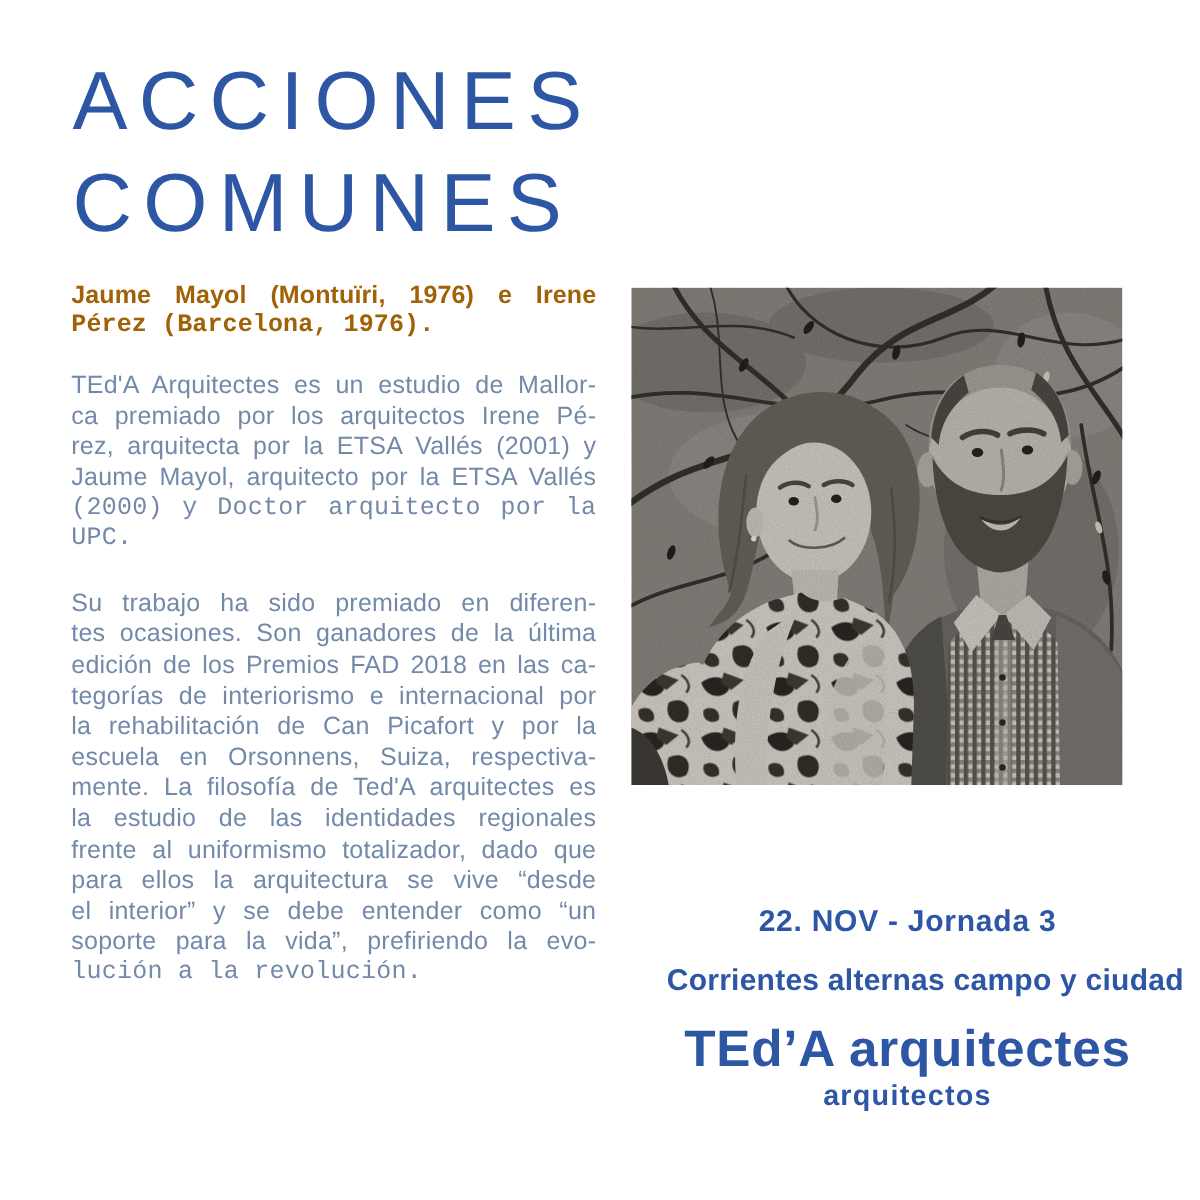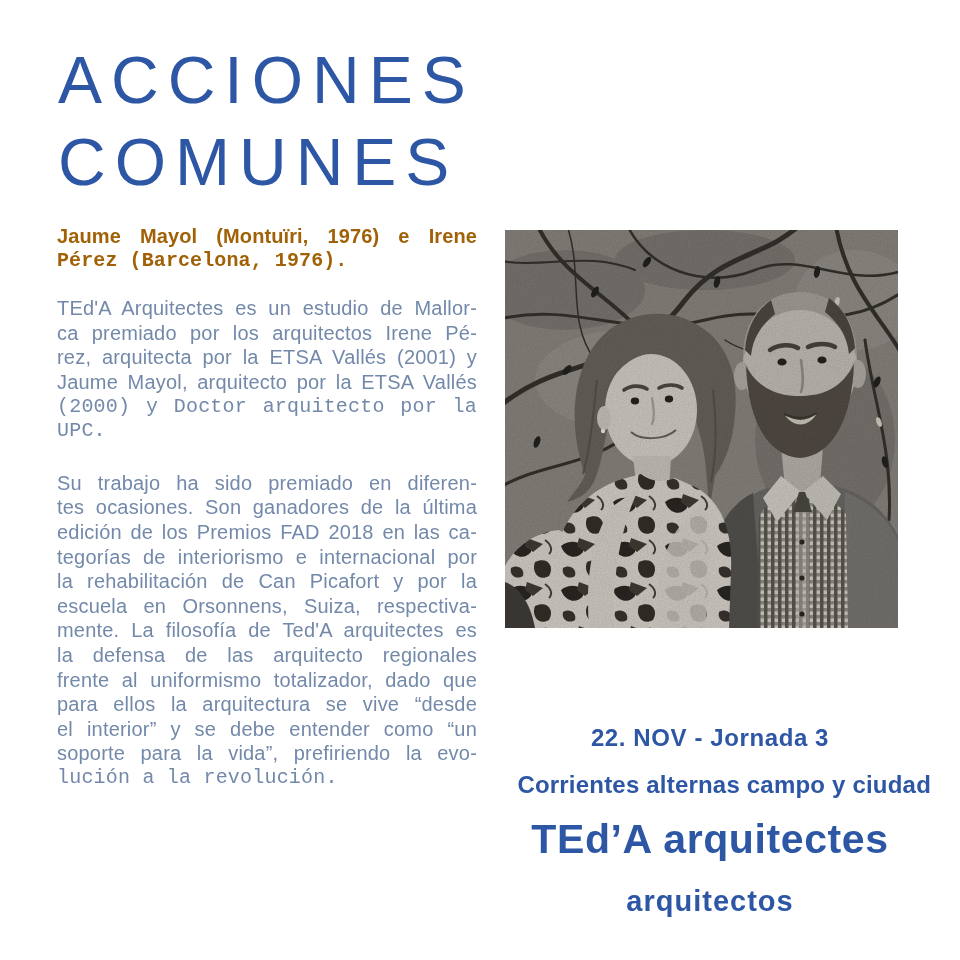--- a/index.html
+++ b/index.html
@@ -24,26 +24,26 @@
   .para.awards{margin-bottom:0;}
   .para.studio{margin-bottom:27px;}
   .para .line{text-align:justify;text-align-last:justify;}
   .para .line.last{text-align-last:left;font-family:Liberation Mono, monospace;}
   .para.intro{color:#a16207;font-weight:700;letter-spacing:0.1px;}
 
   
   .photo{position:absolute;left:505px;top:230px;width:393px;height:398px;overflow:hidden;}
 
   
-  .event{position:absolute;left:489px;top:712px;width:442px;text-align:center;
+  .event{position:absolute;left:505px;top:712px;width:442px;text-align:center;
          color:var(--accent-blue);font-weight:700;}
   .ev1{font-size:24px;margin-top:12px;letter-spacing:0.6px;white-space:nowrap;}
   .ev2{font-size:24px;margin-top:19px;letter-spacing:0.2px;white-space:nowrap;text-align:right;}
   .ev3{font-size:41px;margin-top:17px;letter-spacing:0.6px;white-space:nowrap;}
-  .ev4{font-size:29px;margin-top:22px;letter-spacing:1px;white-space:nowrap;}
+  .ev4{font-size:23px;letter-spacing:1px;white-space:nowrap;}
 </style>
 </head>
 <body>
 
 <div class="poster">
 
   <h1 class="title">
     <span class="tline">ACCIONES</span>
     <span class="tline">COMUNES</span>
   </h1>
@@ -61,21 +61,21 @@
         <div class="line last">(2000) y Doctor arquitecto por la UPC.</div>
       </div>
     <div class="para awards">
         <div class="line">Su trabajo ha sido premiado en diferen-</div>
         <div class="line">tes ocasiones. Son ganadores de la última</div>
         <div class="line">edición de los Premios FAD 2018 en las ca-</div>
         <div class="line">tegorías de interiorismo e internacional por</div>
         <div class="line">la rehabilitación de Can Picafort y por la</div>
         <div class="line">escuela en Orsonnens, Suiza, respectiva-</div>
         <div class="line">mente. La filosofía de Ted'A arquitectes es</div>
-        <div class="line">la defensa de las arquitecto regionales</div>
+        <div class="line">la estudio de las identidades regionales</div>
         <div class="line">frente al uniformismo totalizador, dado que</div>
         <div class="line">para ellos la arquitectura se vive “desde</div>
         <div class="line">el interior” y se debe entender como “un</div>
         <div class="line">soporte para la vida”, prefiriendo la evo-</div>
         <div class="line last">lución a la revolución.</div>
       </div>
   </div>
 
   <div class="photo">
     <svg viewBox="0 0 393 398" width="393" height="398" xmlns="http://www.w3.org/2000/svg">

